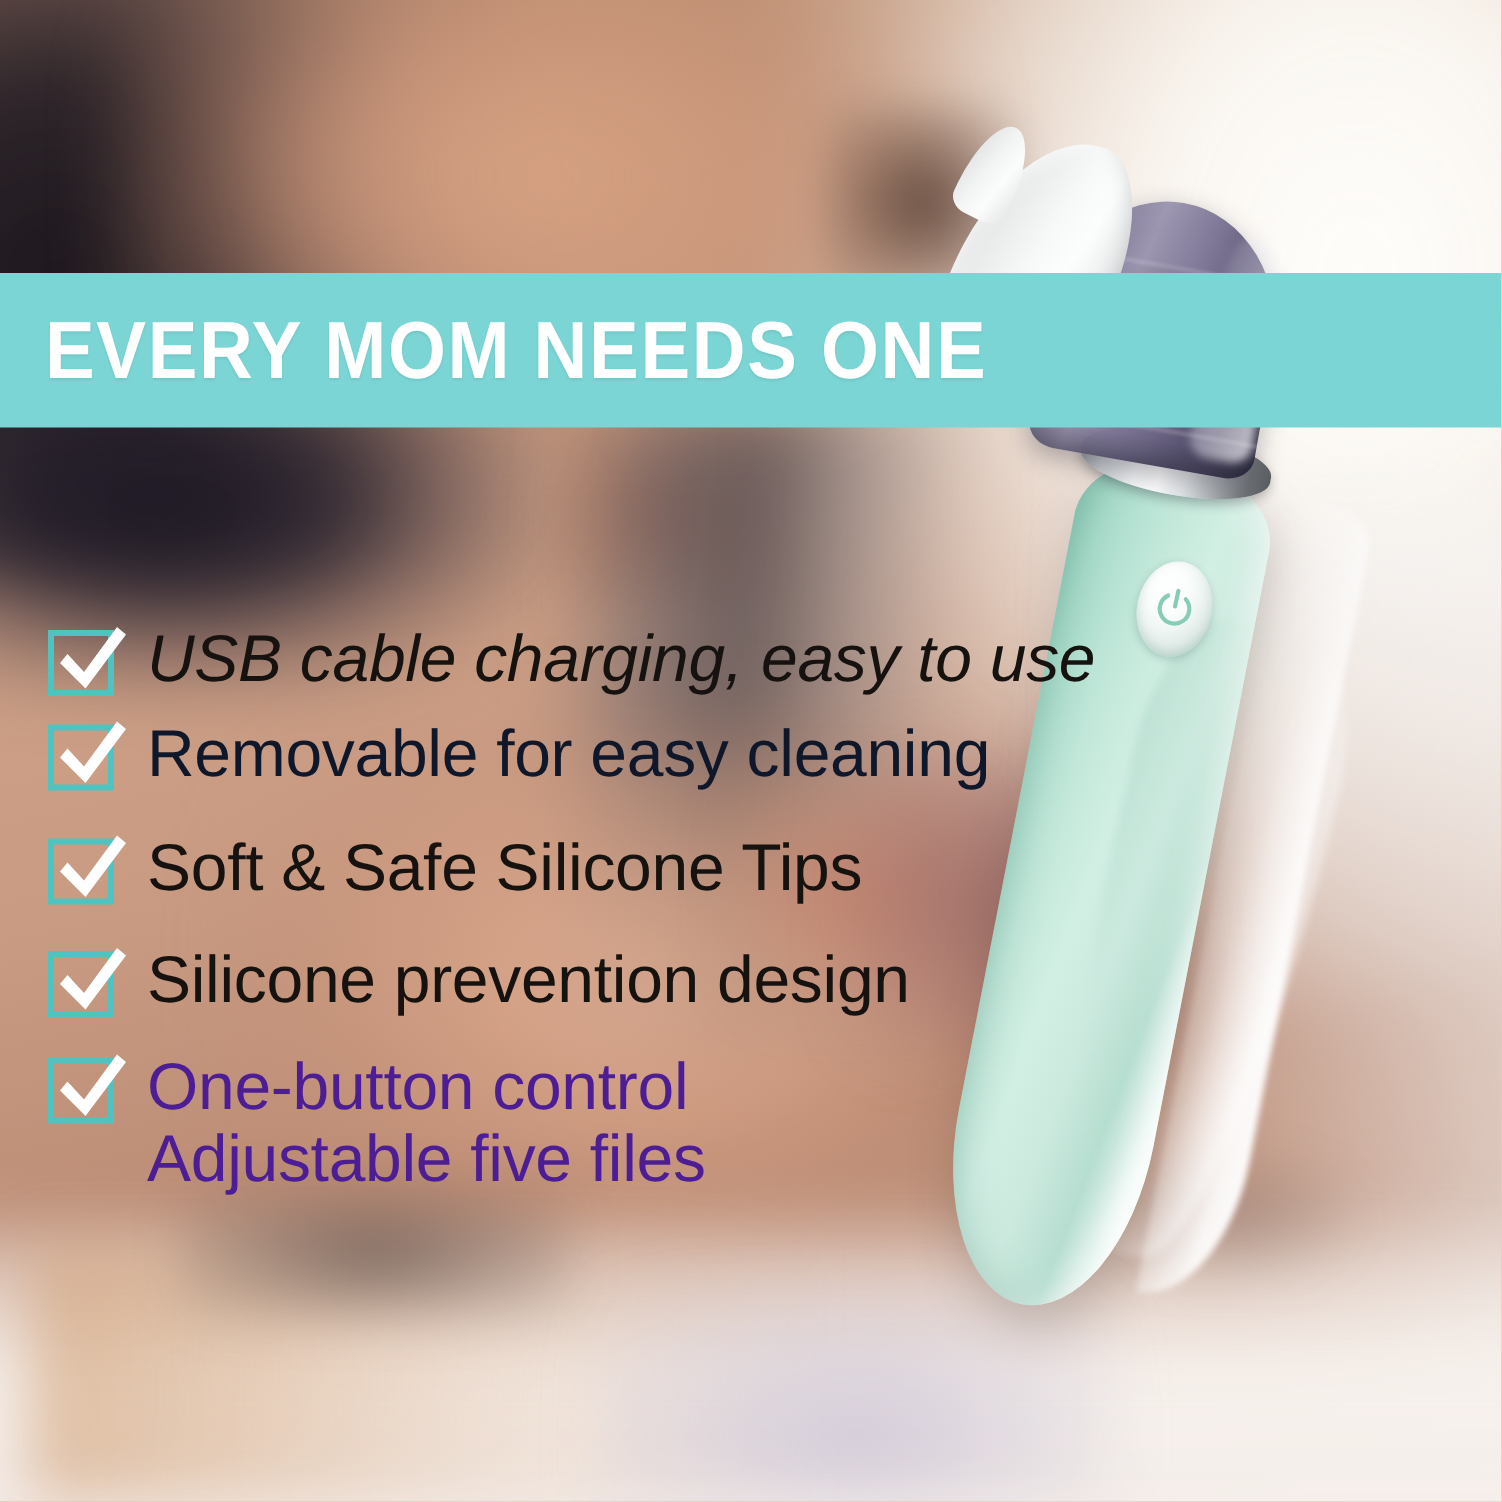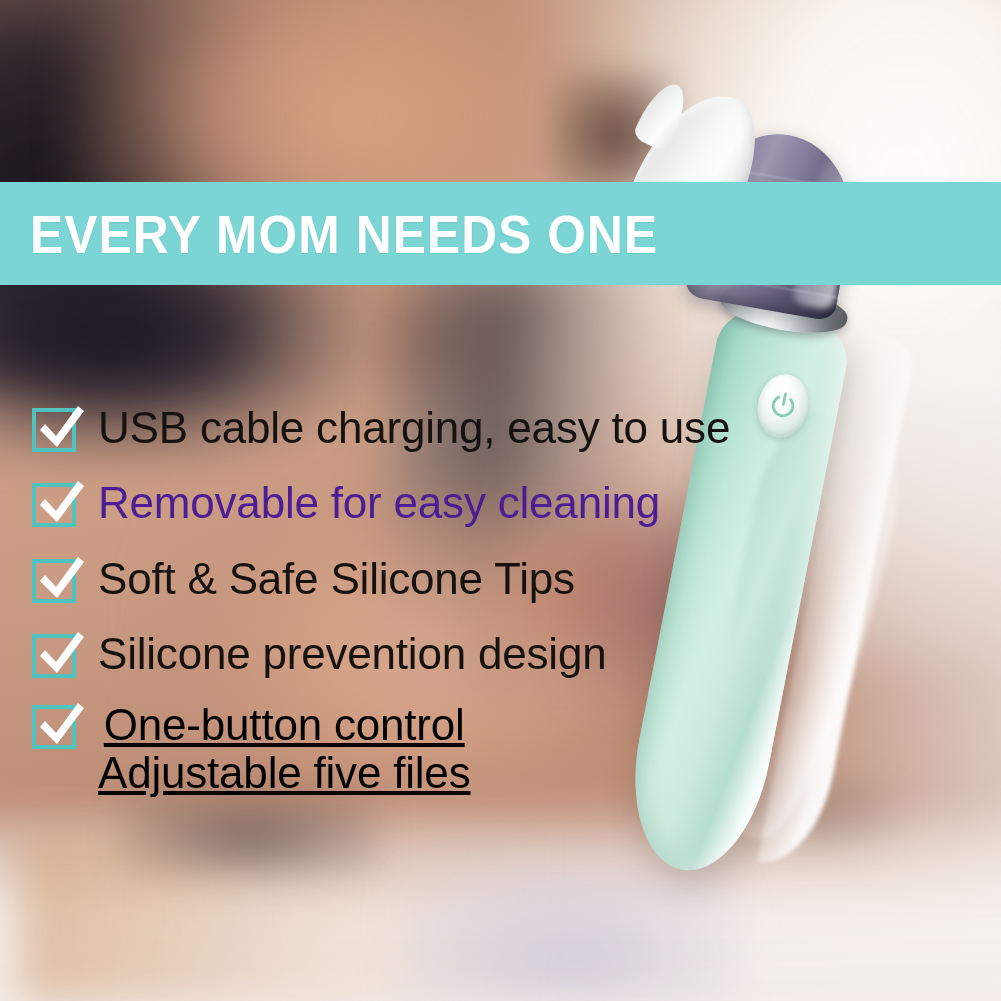--- a/index.html
+++ b/index.html
@@ -11,21 +11,20 @@
   body {
     font-family: "Liberation Sans", sans-serif;
   }
 
   #poster {
     position: relative;
     width: 1001px;
     height: 1001px;
     overflow: hidden;
     background: #c9a58d;
-    text-align: center;
   }
 
   
   .bg-layer {
     position: absolute;
     inset: 0;
     overflow: hidden;
   }
   
   .bg-base {
@@ -678,36 +677,36 @@
       </div>
     </div>
   </div>
 
   <div class="banner" style="background: rgb(122, 213, 212);">
     <div class="banner-title">EVERY MOM NEEDS ONE</div>
   </div>
 
   <div class="features">
 
-    <div class="feature-row" style="left:32px; top:408px;">
+    <div class="feature-row" style="left:32px; top:420px;font-style:italic;">
       <div class="checkbox" style="border-color: rgb(78, 195, 192);">
         <svg viewBox="0 0 60 60">
           <path d="M9 30 L14 24 L25 36 L47 6 L53 11 L26 47 Z" fill="#ffffff"></path>
         </svg>
       </div>
       <div class="feature-text" style="color: rgb(22, 18, 15);">USB cable charging, easy to use</div>
     </div>
 
     <div class="feature-row" style="left:32px; top:483px;">
       <div class="checkbox" style="border-color: rgb(78, 195, 192);">
         <svg viewBox="0 0 60 60">
           <path d="M9 30 L14 24 L25 36 L47 6 L53 11 L26 47 Z" fill="#ffffff"></path>
         </svg>
       </div>
-      <div class="feature-text" style="color: #4c1d95;">Removable for easy cleaning</div>
+      <div class="feature-text" style="color: #0f172a;">Removable for easy cleaning</div>
     </div>
 
     <div class="feature-row" style="left:32px; top:559px;">
       <div class="checkbox" style="border-color: rgb(78, 195, 192);">
         <svg viewBox="0 0 60 60">
           <path d="M9 30 L14 24 L25 36 L47 6 L53 11 L26 47 Z" fill="#ffffff"></path>
         </svg>
       </div>
       <div class="feature-text" style="color: rgb(22, 18, 15);">Soft &amp; Safe Silicone Tips</div>
     </div>
@@ -720,20 +719,20 @@
       </div>
       <div class="feature-text" style="color: rgb(22, 18, 15);">Silicone prevention design</div>
     </div>
 
     <div class="feature-row" style="left:32px; top:705px;">
       <div class="checkbox" style="border-color: rgb(78, 195, 192);">
         <svg viewBox="0 0 60 60">
           <path d="M9 30 L14 24 L25 36 L47 6 L53 11 L26 47 Z" fill="#ffffff"></path>
         </svg>
       </div>
-      <div class="feature-text" style="color: #000000; text-decoration: underline;">One-button control
+      <div class="feature-text" style="color: #4c1d95;">One-button control
 Adjustable five files</div>
     </div>
 
 
   </div>
 
 </div>
 
 </body></html>

